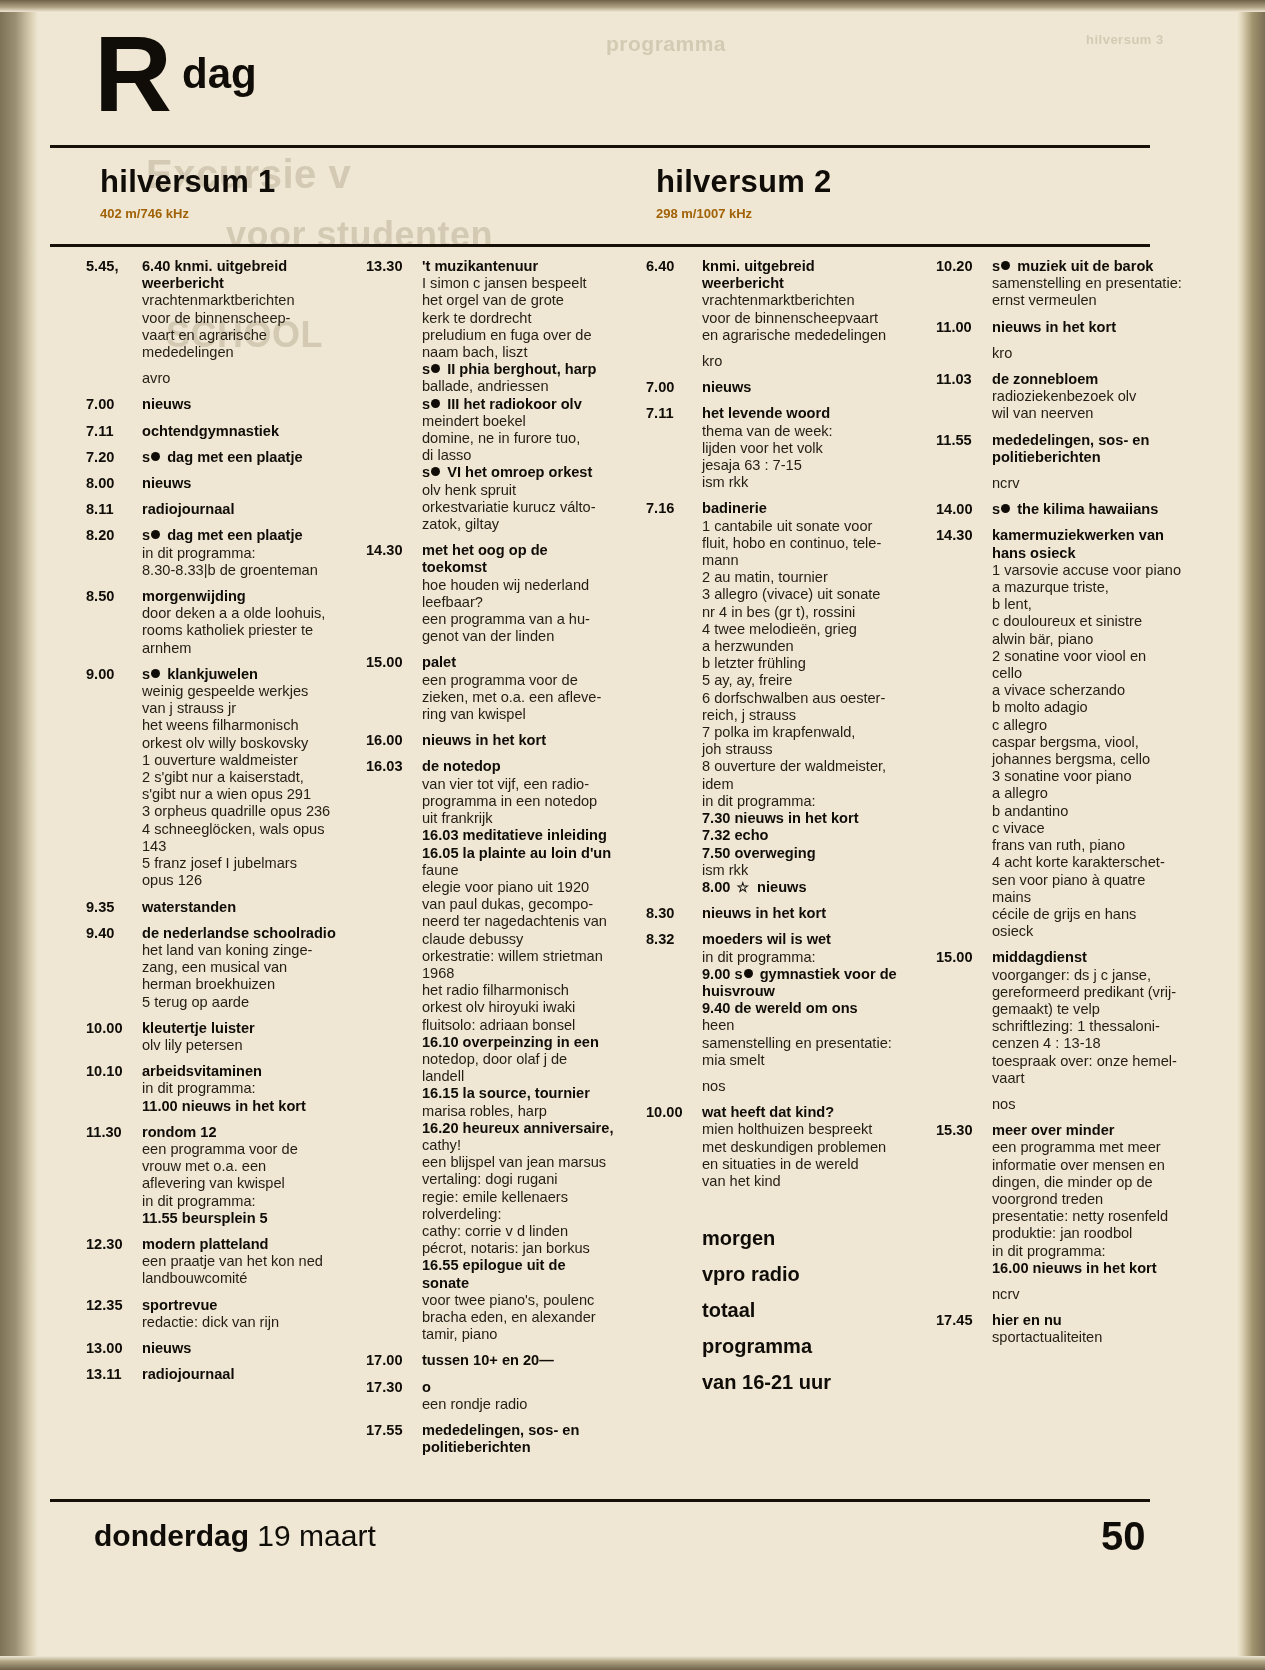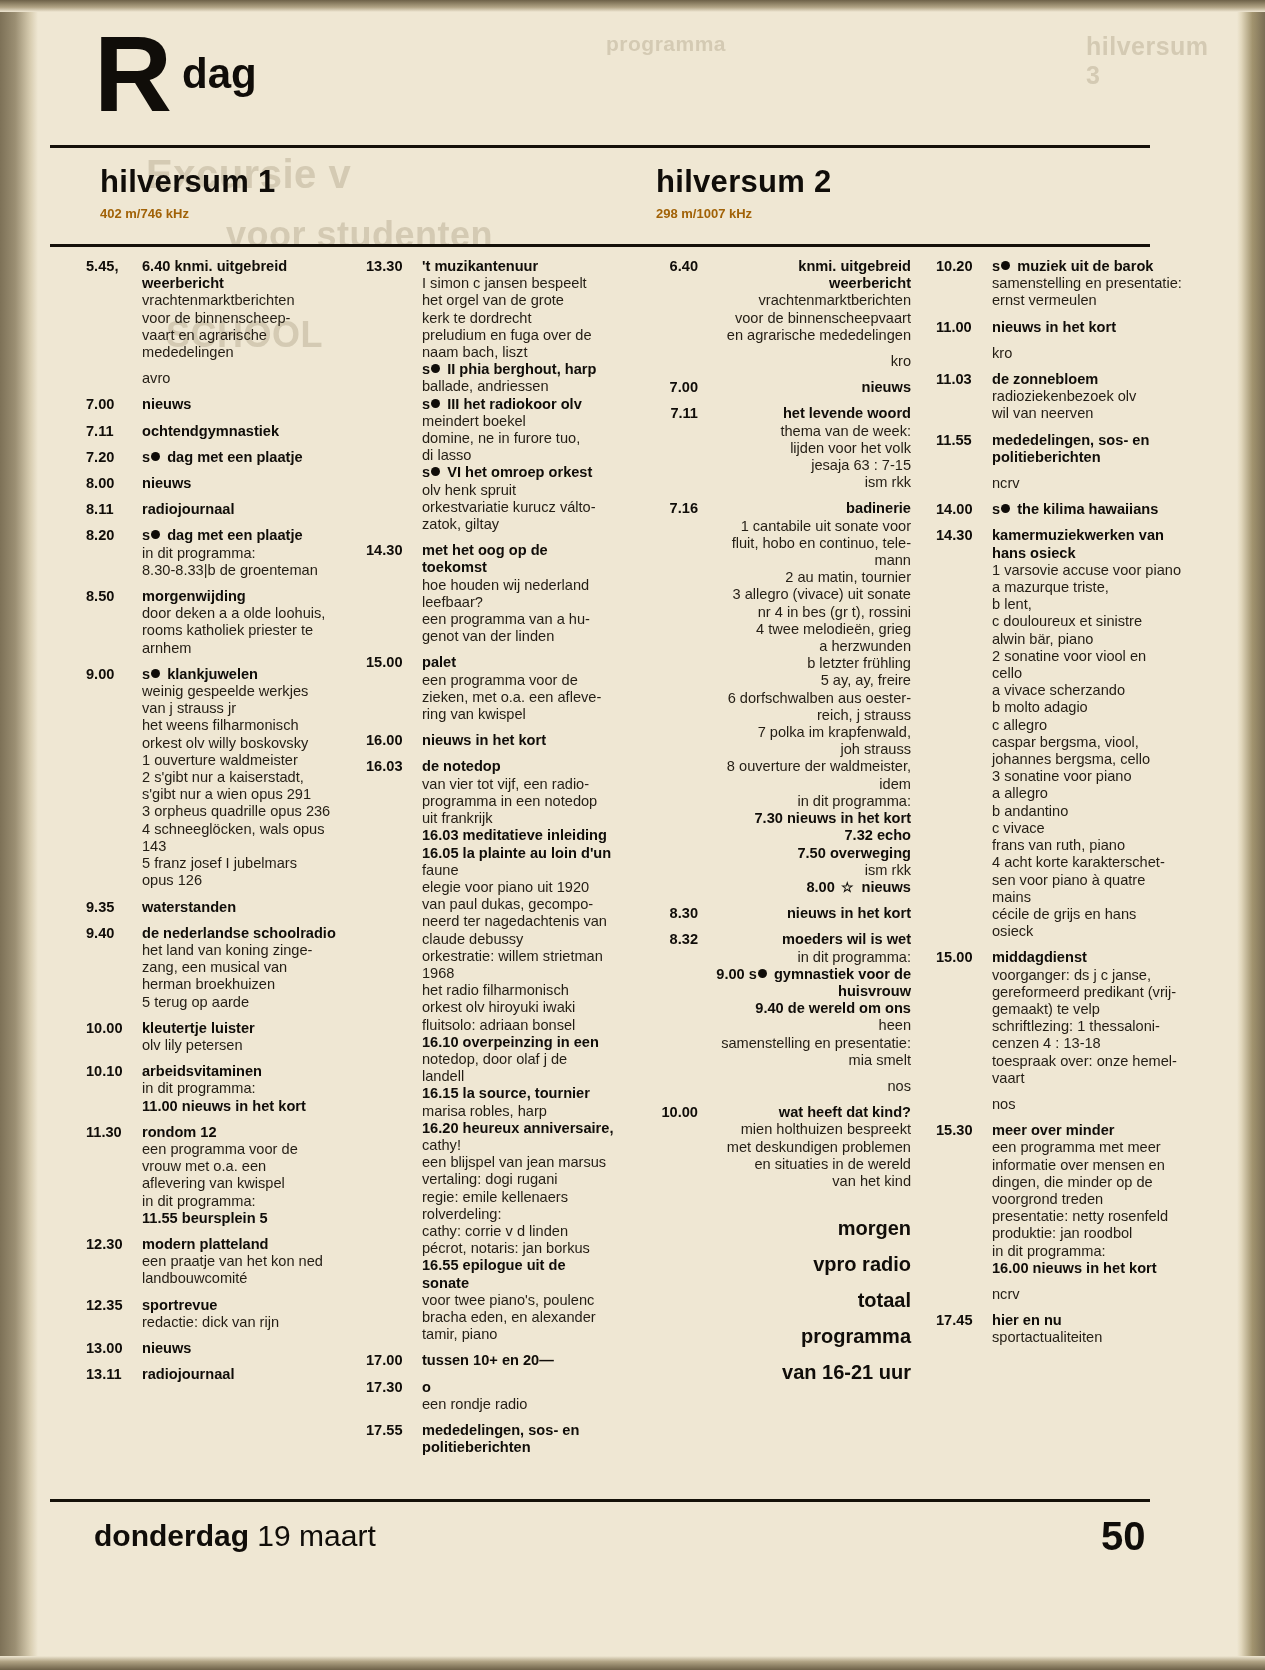--- a/index.html
+++ b/index.html
@@ -43,21 +43,21 @@
   }
   
   .ghost {
     position: absolute;
     color: rgba(150,135,105,0.30);
     font-weight: bold;
     letter-spacing: .5px;
     user-select: none;
   }
   .ghost.g1 { left: 560px; top: 18px; font-size: 21px; }
-  .ghost.g2 { left: 1040px; top: 18px; font-size: 25px; }
+  .ghost.g2 { left: 1040px; top: 18px; font-size: 13px; }
   .ghost.g3 { left: 100px; top: 138px; font-size: 40px; }
   .ghost.g4 { left: 160px; top: 200px; font-size: 36px; margin-left: 20px; }
   .ghost.g5 { left: 120px; top: 300px; font-size: 36px; }
 
   
   .masthead {
     position: absolute;
     left: 48px;
     top: 12px;
     height: 104px;
@@ -151,21 +151,21 @@
   }
   .col {
     position: absolute;
     top: 0;
     font-size: 14.6px;
     line-height: 17.2px;
     color: #16120c;
   }
   .col.c1 { left: 0;    width: 260px; }
   .col.c2 { left: 280px; width: 250px; }
-  .col.c3 { left: 560px; width: 265px; text-align: right; }
+  .col.c3 { left: 560px; width: 265px; }
   .col.c4 { left: 850px; width: 250px; }
 
   .entry {
     position: relative;
     margin-bottom: 9px;
     padding-left: 56px;
   }
   .entry .time {
     position: absolute;
     left: 0;
@@ -519,21 +519,21 @@
             <div class="sub">nos</div>
           </div>
           <div class="entry">
             <span class="time">10.00</span>
             <div class="title">wat heeft dat kind?</div>
             <div class="sub">mien holthuizen bespreekt</div>
             <div class="sub">met deskundigen problemen</div>
             <div class="sub">en situaties in de wereld</div>
             <div class="sub">van het kind</div>
           </div>
-          <div class="bigblock" style="margin-top: 20px;">morgen</div>
+          <div class="bigblock" style="margin-top: 30px;">morgen</div>
           <div class="bigblock" style="margin-top: 0px;">vpro radio</div>
           <div class="bigblock" style="margin-top: 0px;">totaal</div>
           <div class="bigblock" style="margin-top: 0px;">programma</div>
           <div class="bigblock" style="margin-top: 0px;">van 16-21 uur</div>
         </div>
       <div class="col c4" id="col4">
           <div class="entry">
             <span class="time">10.20</span>
             <div class="title"><span>s<span class="dot"></span></span>   muziek uit de barok</div>
             <div class="sub">samenstelling en presentatie:</div>

